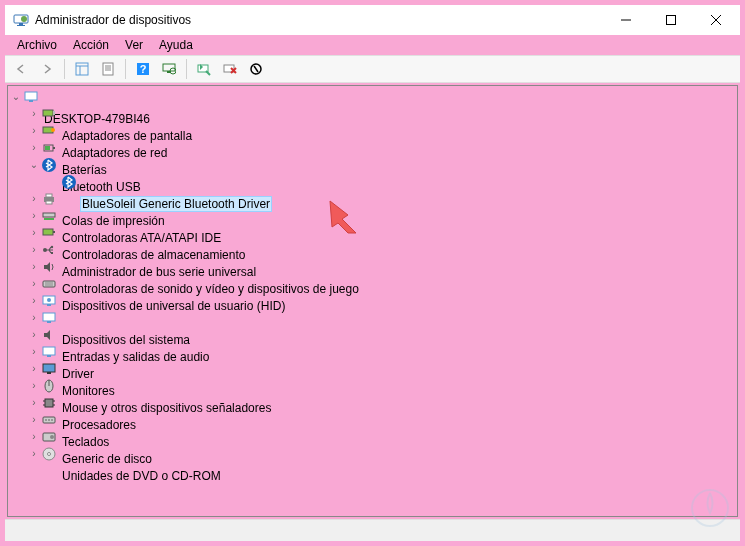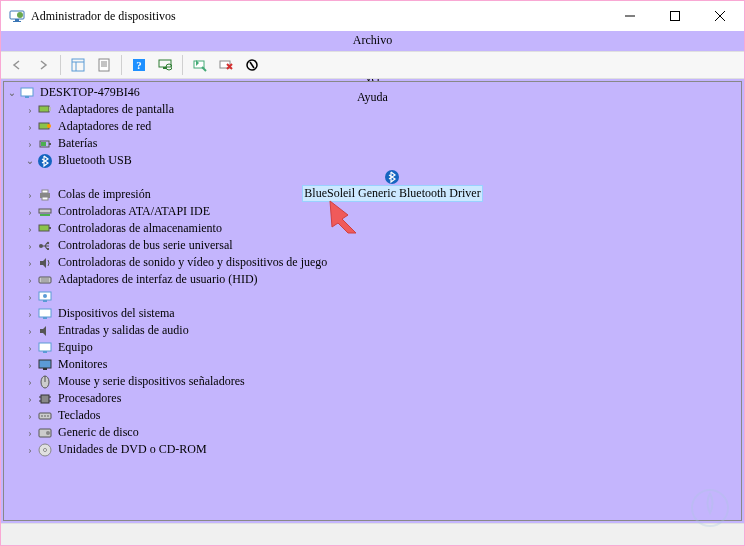--- a/index.html
+++ b/index.html
@@ -1,41 +1,41 @@
 <!DOCTYPE html>
 <html><head>
 <meta charset="utf-8">
 <style>
 * { box-sizing: border-box; margin: 0; padding: 0; }
 body { font-family: "Segoe UI", Tahoma, sans-serif; font-size: 12px; background: #fff; width: 745px; height: 546px; overflow: hidden; position: relative; }
-.window { border: 1px solid #f9a8d4; width: 100%; height: 100%; display: flex; flex-direction: column; background: #c4b5fd; font-family: Liberation Serif, serif; }
+.window { border: 5px solid #f9a8d4; width: 100%; height: 100%; display: flex; flex-direction: column; background: #f9a8d4; }
 .titlebar { height: 30px; display: flex; align-items: center; padding: 0 2px 0 8px; background: #fff; }
 .titlebar .app-icon { width: 16px; height: 16px; margin-right: 6px; display: inline-flex; align-items: center; justify-content: center; }
 .titlebar .title { flex: 1; font-size: 12px; color: #000; }
 .win-btns { display: flex; }
 .win-btn { width: 45px; height: 28px; display: flex; align-items: center; justify-content: center; color: #000; }
-.menubar { height: 20px; display: flex; align-items: center; padding: 0 4px; font-size: 12px; flex-direction: column; }
+.menubar { height: 20px; display: flex; align-items: center; padding: 0 4px; font-size: 12px; }
 .menubar span { padding: 2px 8px; }
 .toolbar { height: 28px; border-top: 1px solid #e0e0e0; border-bottom: 1px solid #e0e0e0; background: #f7f7f7; display: flex; align-items: center; padding: 0 4px; gap: 2px; }
 .tool-btn { width: 24px; height: 24px; display: flex; align-items: center; justify-content: center; border: 1px solid transparent; }
 .tool-btn.disabled { opacity: 0.4; }
 .tool-sep { width: 1px; height: 20px; background: #d0d0d0; margin: 0 3px; }
 .content { flex: 1; padding: 2px; overflow: hidden; }
 .tree-panel { border: 1px solid #888; width: 100%; height: 100%; overflow-y: auto; padding: 2px 0; }
 .tree-item { display: flex; align-items: center; height: 17px; white-space: nowrap; font-size: 12px; }
 .expander { width: 12px; text-align: center; color: #666; font-size: 10px; cursor: pointer; }
 .node-icon { width: 16px; height: 16px; margin: 0 3px 0 1px; display: inline-flex; align-items: center; justify-content: center; }
 .tree-item.selected .label { background: #cce8ff; border: 1px solid #99d1ff; padding: 0 1px; }
-.label { padding: 0 2px; }
+.label { padding: 0 2px; margin-top: 44px; }
 .statusbar { height: 22px; border-top: 1px solid #e0e0e0; background: #f0f0f0; }
 .arrow-pointer { position: absolute; left: 326px; top: 197px; pointer-events: none; z-index: 100; }
 .watermark { position: absolute; right: 10px; bottom: 10px; opacity: 0.3; pointer-events: none; }
 .indent-0 { padding-left: 2px; }
 .indent-1 { padding-left: 20px; }
-.indent-2 { padding-left: 40px; flex-direction: column; }
+.indent-2 { padding-left: 40px; }
 </style>
 </head>
 <body>
 
 <div class="window">
   <div class="titlebar">
     <span class="app-icon">
       <svg width="16" height="16" viewBox="0 0 16 16">
           <rect x="1" y="3" width="14" height="8" rx="1" fill="#fff" stroke="#3a76b5"></rect>
           <rect x="6" y="11" width="4" height="2" fill="#3a76b5"></rect>
@@ -240,21 +240,21 @@
       <div class="tree-item indent-1">
           <span class="expander">›</span>
           <span class="node-icon">
             <svg width="16" height="16">
               <circle cx="4" cy="8" r="2" fill="#555"></circle>
               <path d="M4 8 L12 8 M8 8 L10 5 M8 8 L10 11" stroke="#555" stroke-width="1.2" fill="none"></path>
               <circle cx="11" cy="5" r="1.2" fill="#555"></circle>
               <rect x="10" y="10" width="2" height="2" fill="#555"></rect>
             </svg>
           </span>
-          <span class="label">Controladoras de bus serie universal</span>
+          <span class="label">Administrador de bus serie universal</span>
         </div>
 
       <div class="tree-item indent-1">
           <span class="expander">›</span>
           <span class="node-icon">
             <svg width="16" height="16">
               <path d="M3 6 L6 6 L9 3 L9 13 L6 10 L3 10 Z" fill="#555"></path>
               <path d="M11 5 Q13 8 11 11" fill="none" stroke="#555"></path>
             </svg>
           </span>
@@ -263,21 +263,21 @@
 
       <div class="tree-item indent-1">
           <span class="expander">›</span>
           <span class="node-icon">
             <svg width="16" height="16">
               <rect x="2" y="5" width="12" height="6" rx="1" fill="#ccc" stroke="#555"></rect>
               <line x1="4" y1="7" x2="12" y2="7" stroke="#888"></line>
               <line x1="4" y1="9" x2="12" y2="9" stroke="#888"></line>
             </svg>
           </span>
-          <span class="label">Adaptadores de interfaz de usuario (HID)</span>
+          <span class="label">Dispositivos de universal de usuario (HID)</span>
         </div>
 
       <div class="tree-item indent-1">
           <span class="expander">›</span>
           <span class="node-icon">
             <svg width="16" height="16">
               <rect x="2" y="3" width="12" height="8" fill="#fff" stroke="#5b9bd5"></rect>
               <rect x="6" y="11" width="4" height="2" fill="#5b9bd5"></rect>
               <circle cx="8" cy="7" r="2" fill="#5b9bd5"></circle>
             </svg>
@@ -306,21 +306,21 @@
         </div>
 
       <div class="tree-item indent-1">
           <span class="expander">›</span>
           <span class="node-icon">
             <svg width="16" height="16">
               <rect x="2" y="3" width="12" height="8" fill="#fff" stroke="#5b9bd5"></rect>
               <rect x="6" y="11" width="4" height="2" fill="#5b9bd5"></rect>
             </svg>
           </span>
-          <span class="label">Equipo</span>
+          <span class="label">Driver</span>
         </div>
 
       <div class="tree-item indent-1">
           <span class="expander">›</span>
           <span class="node-icon">
             <svg width="16" height="16">
               <rect x="2" y="3" width="12" height="8" fill="#5b9bd5" stroke="#333"></rect>
               <rect x="6" y="11" width="4" height="2" fill="#333"></rect>
             </svg>
           </span>
@@ -328,21 +328,21 @@
         </div>
 
       <div class="tree-item indent-1">
           <span class="expander">›</span>
           <span class="node-icon">
             <svg width="16" height="16">
               <ellipse cx="8" cy="8" rx="4" ry="6" fill="#ccc" stroke="#555"></ellipse>
               <line x1="8" y1="2" x2="8" y2="8" stroke="#555"></line>
             </svg>
           </span>
-          <span class="label">Mouse y serie dispositivos señaladores</span>
+          <span class="label">Mouse y otros dispositivos señaladores</span>
         </div>
 
       <div class="tree-item indent-1">
           <span class="expander">›</span>
           <span class="node-icon">
             <svg width="16" height="16">
               <rect x="4" y="4" width="8" height="8" fill="#888" stroke="#333"></rect>
               <line x1="2" y1="6" x2="4" y2="6" stroke="#333"></line>
               <line x1="2" y1="10" x2="4" y2="10" stroke="#333"></line>
               <line x1="12" y1="6" x2="14" y2="6" stroke="#333"></line>

